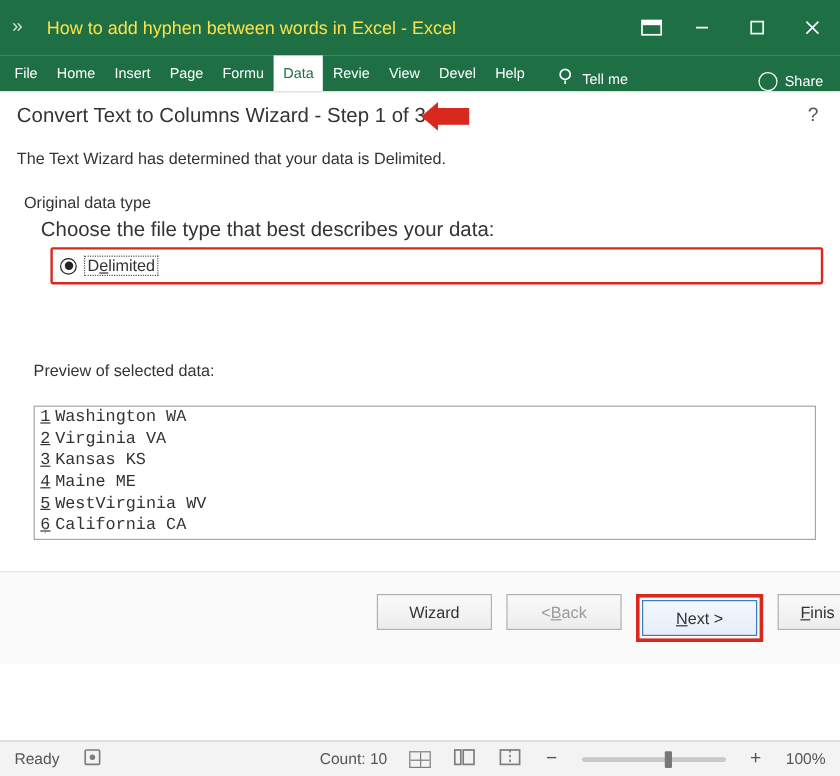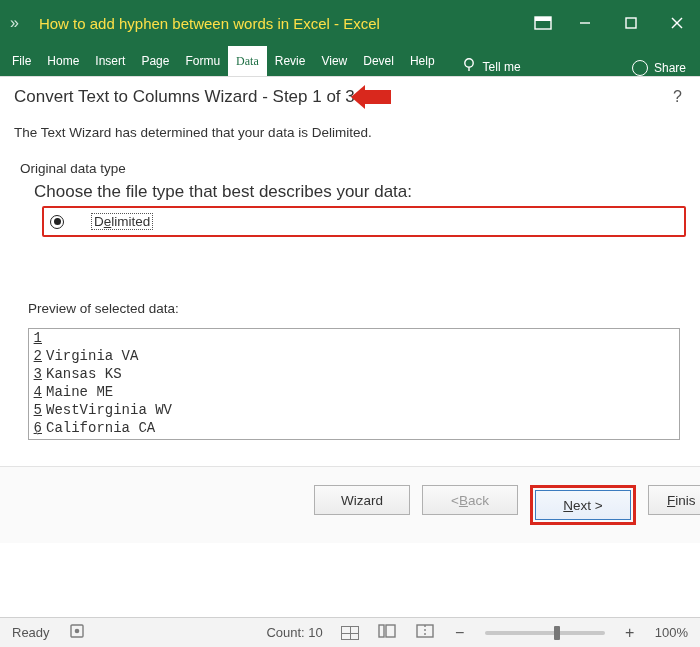--- a/index.html
+++ b/index.html
@@ -73,21 +73,20 @@
   .ribbon .tab {
     padding: 6px 8px 6px 8px;
     height: 30px;
     display: flex;
     align-items: center;
     cursor: default;
   }
   .ribbon .tab.active {
     background: #fff;
     color: #1e6f44;
-    font-family: Liberation Serif, serif;
   }
   .ribbon .tellme {
     display: flex;
     align-items: center;
     gap: 6px;
     margin-left: 8px;
     padding: 0 10px;
   }
   .ribbon .bulb {
     font-size: 15px;
@@ -157,21 +156,21 @@
     margin-left: 6px;
   }
   .sub-label {
     font-size: 17px;
     margin-left: 20px;
     margin-bottom: 4px;
   }
   .radio-row {
     display:flex;
     align-items:center;
-    gap:27px;
+    gap:6px;
     margin-left:34px;
     padding:3px 0;
     font-size:13.5px;
   }
   .radio-row .radio {
     width:14px;height:14px;border:1.6px solid #222;border-radius:50%;
     display:inline-flex;align-items:center;justify-content:center;
     flex-shrink:0;
   }
   .radio-row .radio.checked::after{
@@ -188,21 +187,21 @@
     padding:3px 6px 3px 0;
     margin-left:28px;
   }
   .highlight-row .radio-row { margin-left:6px; }
   .dotted-focus {
     border:1px dotted #555;
     padding:0 2px;
   }
   .preview-label {
     margin-top:64px;
-    margin-bottom:12px;
+    margin-bottom:22px;
     font-size:13.5px;
     margin-left:14px;
   }
   .preview-box {
     border:1px solid #a7a7a7;
     margin:0 6px 0 14px;
     height:112px;
     overflow:hidden;
     font-family:"Courier New",monospace;
     font-size:14px;
@@ -378,20 +377,21 @@
           </span>
         </div>
       </div>
 
     </div>
 
     <div class="preview-label">Preview of selected data:</div>
     <div class="preview-box">
       <div class="preview-row">
           <span class="ln">1</span>
+          <span class="txt">Washington WA</span>
         </div>
       <div class="preview-row">
           <span class="ln">2</span>
           <span class="txt">Virginia VA</span>
         </div>
       <div class="preview-row">
           <span class="ln">3</span>
           <span class="txt">Kansas KS</span>
         </div>
       <div class="preview-row">

